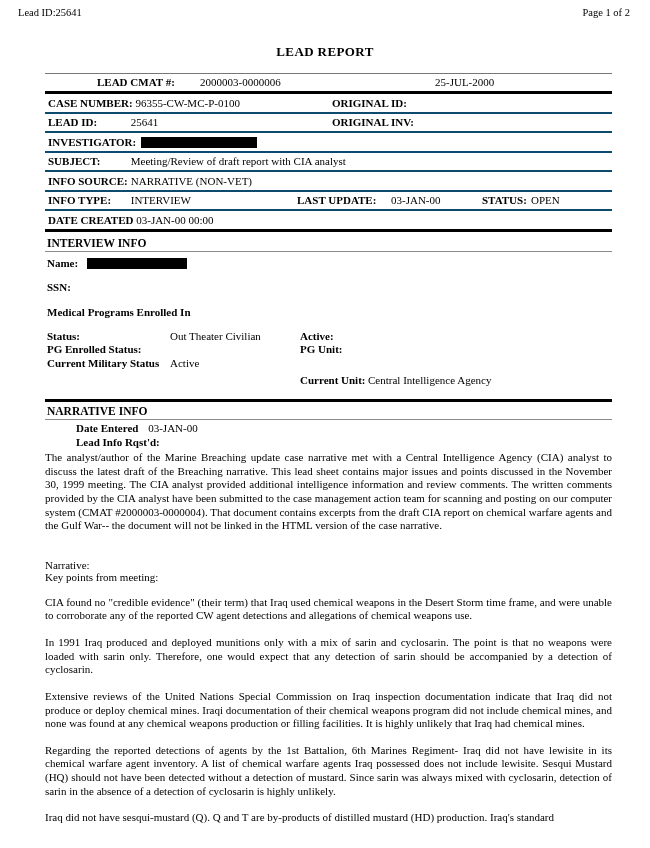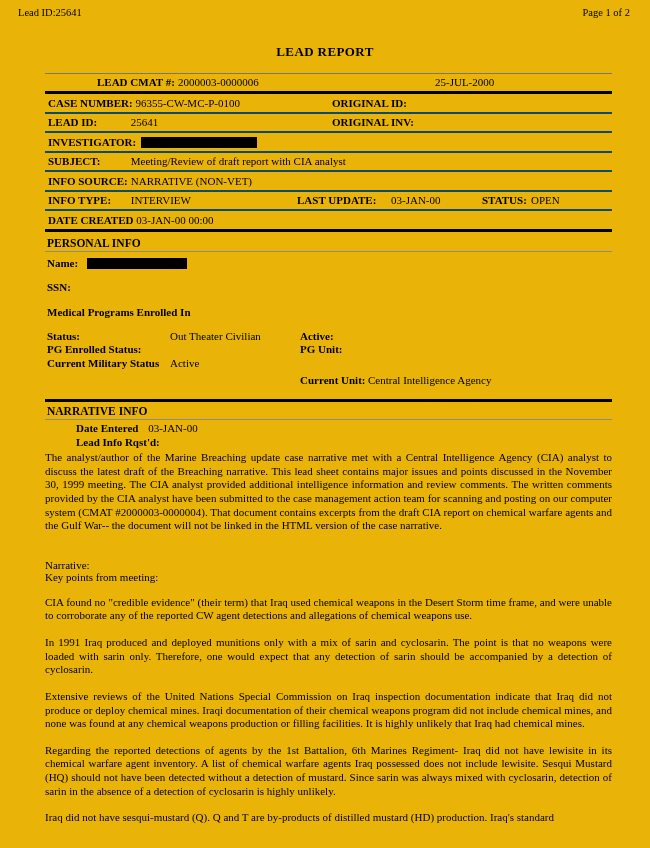--- a/index.html
+++ b/index.html
@@ -4,21 +4,21 @@
 <style>
   html, body { margin: 0; padding: 0; }
   body {
     width: 650px; height: 848px;
     background: #e9e9e7;
     font-family: "Liberation Serif", "DejaVu Serif", serif;
     color: #000;
   }
   .page {
     width: 650px; height: 848px;
-    background: #eab308;
+    background: #ffffff;
     box-sizing: border-box;
     position: relative;
     overflow: hidden;
   }
   .b { font-weight: bold; }
 
   .topbar {
     display: flex; justify-content: space-between;
     padding: 7px 20px 0 18px;
     font-size: 10.5px;
@@ -34,21 +34,21 @@
 
   
   .cmat-row {
     border-top: 1px solid #777;
     border-bottom: 3px solid #000;
     position: relative;
     height: 15px;
     padding-top: 2px;
   }
   .cmat-label { position: absolute; left: 52px; font-weight: bold; }
-  .cmat-value { position: absolute; left: 133px; }
+  .cmat-value { position: absolute; left: 155px; }
   .cmat-date  { position: absolute; left: 390px; }
 
   
   .hdr-table { border-bottom: 3px solid #000; }
   .hrow {
     position: relative;
     height: 14px;
     padding: 2.5px 0 1px 3px;
     border-bottom: 2px solid #0c4a6e;
   }
@@ -161,21 +161,21 @@
       </div>
 
       <div class="hrow">
         <span class="hlabel">DATE CREATED</span>
         <span>03-JAN-00 00:00</span>
       </div>
 
     </div>
 
     <div class="personal">
-      <div class="sec-head">PERSONAL INFO</div>
+      <div class="sec-head">INTERVIEW INFO</div>
 
       <div class="pi-name-row">
         <span class="b">Name:</span>
         <span class="redact redact-name"></span>
       </div>
 
       <div class="pi-ssn b">SSN:</div>
 
       <div class="pi-medical b">Medical  Programs Enrolled In</div>
 

